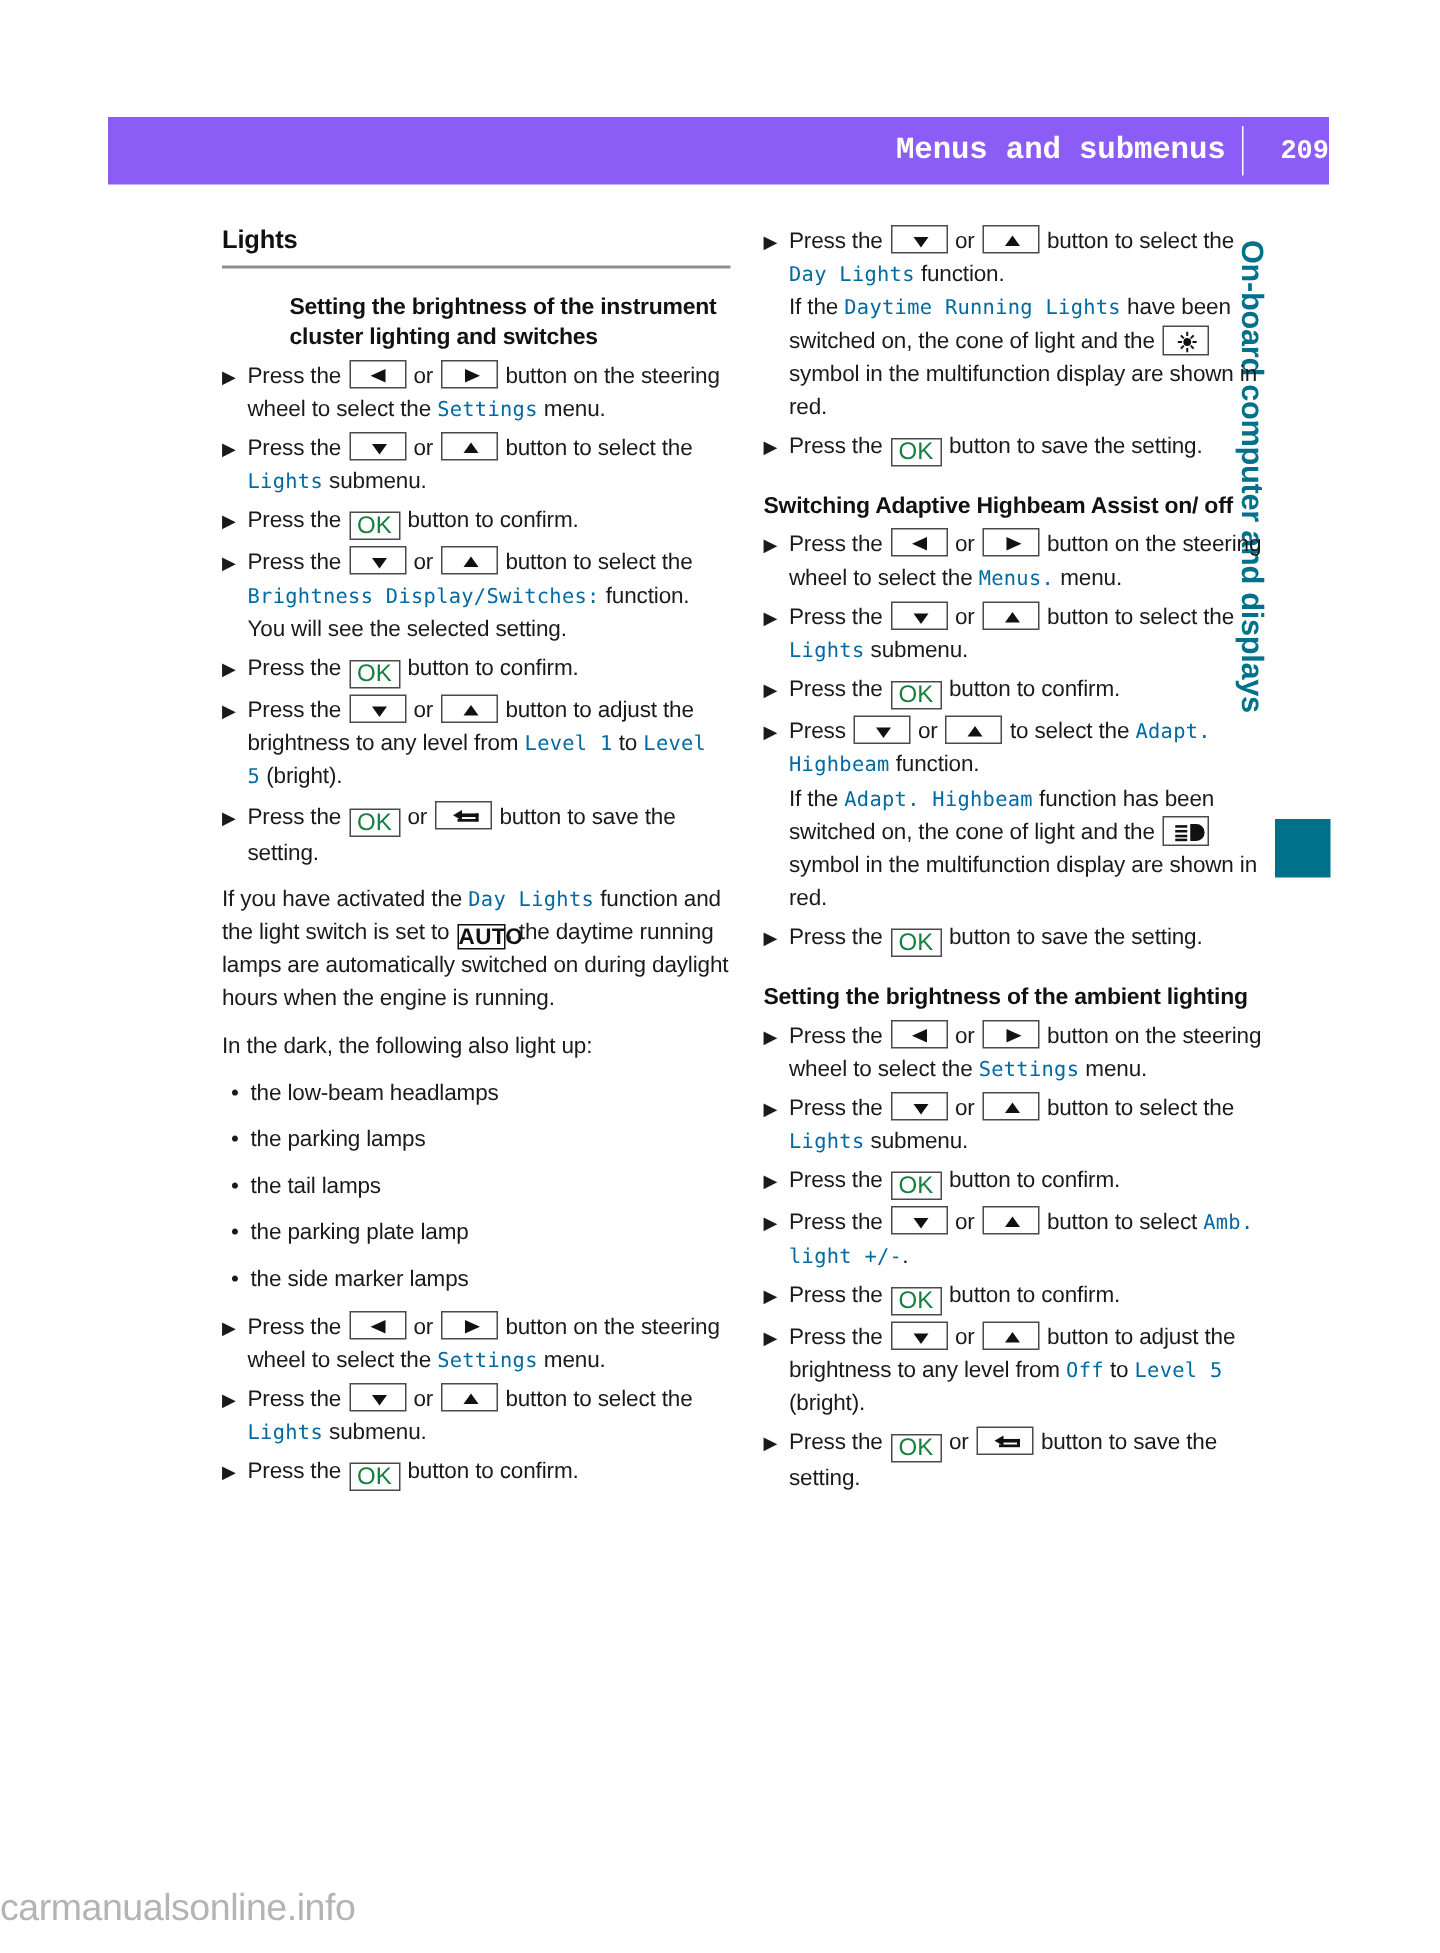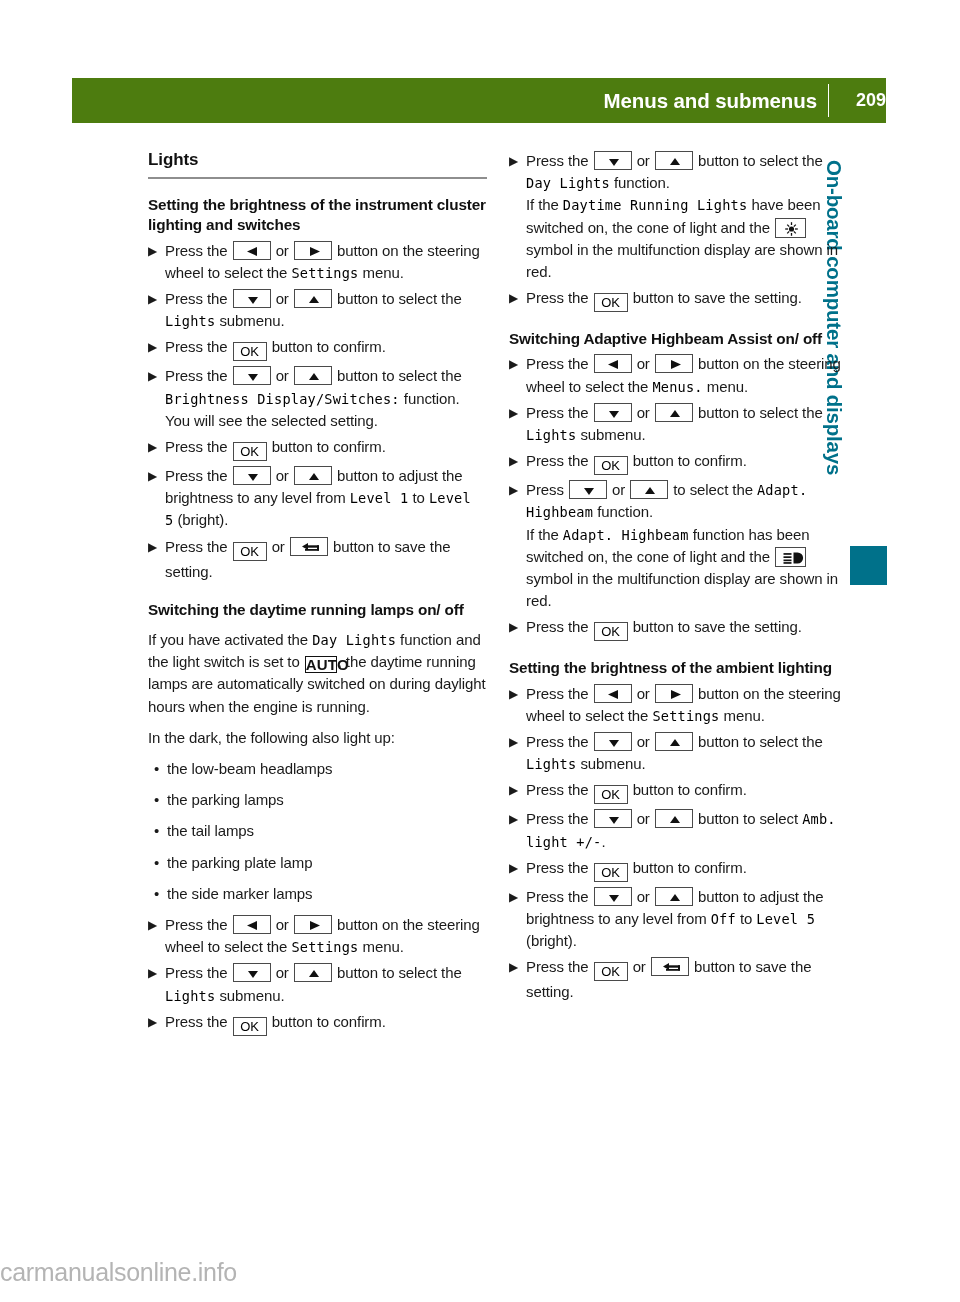--- a/index.html
+++ b/index.html
@@ -16,24 +16,25 @@
     overflow: hidden;
   }
 
   
   .header-bar {
     position: absolute;
     left: 72px;
     top: 78px;
     width: 814px;
     height: 45px;
-    background: #4d7c0f;
+    background: #8b5cf6;
     display: flex;
     align-items: center;
     justify-content: flex-end;
+    font-family: Liberation Mono, monospace;
   }
   .header-title {
     color: #ffffff;
     font-size: 20.5px;
     font-weight: bold;
     letter-spacing: -0.1px;
     padding-right: 11px;
   }
   .header-sep {
     width: 1px;
@@ -95,21 +96,21 @@
   }
   h3.sub {
     font-size: 15.3px;
     font-weight: bold;
     color: #111111;
     line-height: 1.33;
     margin-top: 17px;
     margin-bottom: 3px;
     letter-spacing: -0.15px;
   }
-  h3.sub.first { margin-top: 0; }
+  h3.sub.first { margin-top: 0; margin-left: 45px; }
 
   p.para {
     font-size: 15px;
     color: #1a1a1a;
     line-height: 1.48;
     margin: 9px 0 0 0;
     letter-spacing: -0.1px;
   }
 
   
@@ -144,43 +145,43 @@
   .bullet .dot {
     position: absolute;
     left: 6px;
     top: 0;
     font-size: 15px;
   }
 
   
   .mono {
     font-family: "DejaVu Sans Mono", monospace;
-    color: #000000;
+    color: #0369a1;
     font-size: 13.6px;
     letter-spacing: 0.2px;
   }
 
   
   .key {
     display: inline-block;
     border: 1.4px solid #4a4a4a;
     vertical-align: -4px;
     background: #ffffff;
     text-align: center;
     line-height: 0;
     margin: 0 1px;
   }
   .key svg { display: block; }
   .key-wide { width: 38px; height: 19px; padding: 3px 0; }
   .key-ok {
     width: 34px; height: 19px;
-    font-size: 13px;
+    font-size: 16px;
     font-weight: normal;
     line-height: 17px;
-    color: #000000;
+    color: #15803d;
     font-family: "Liberation Sans", sans-serif;
     letter-spacing: 0;
   }
   .key-auto {
     width: 32px; height: 17px;
     font-size: 15px;
     font-weight: bold;
     line-height: 15px;
     color: #111111;
     letter-spacing: 0.2px;
@@ -307,21 +308,20 @@
       <span>or</span>
       <span class="key key-wide"><svg width="38" height="13" viewBox="0 0 38 13">
             <polygon points="11,5.5 17,2 17,9" fill="#111"></polygon>
             <rect x="16" y="4.3" width="12" height="2.4" fill="#111"></rect>
             <rect x="26" y="4.3" width="2" height="5.2" fill="#111"></rect>
             <rect x="14" y="8" width="14" height="1.8" fill="#111"></rect>
           </svg></span>
       <span>button to save the setting.</span>
     </div>
 
-    <h3 class="sub">Switching the daytime running lamps on/ off</h3>
 
 
     <p class="para">
       <span>If you have activated the</span>
       <span class="mono">Day Lights</span>
       <span>function and the light switch is set to</span>
       <span class="key key-auto">AUTO</span><span>, the daytime running lamps are automatically switched on during daylight hours when the engine is running.</span>
     </p>
 
     <p class="para">In the dark, the following also light up:</p>

